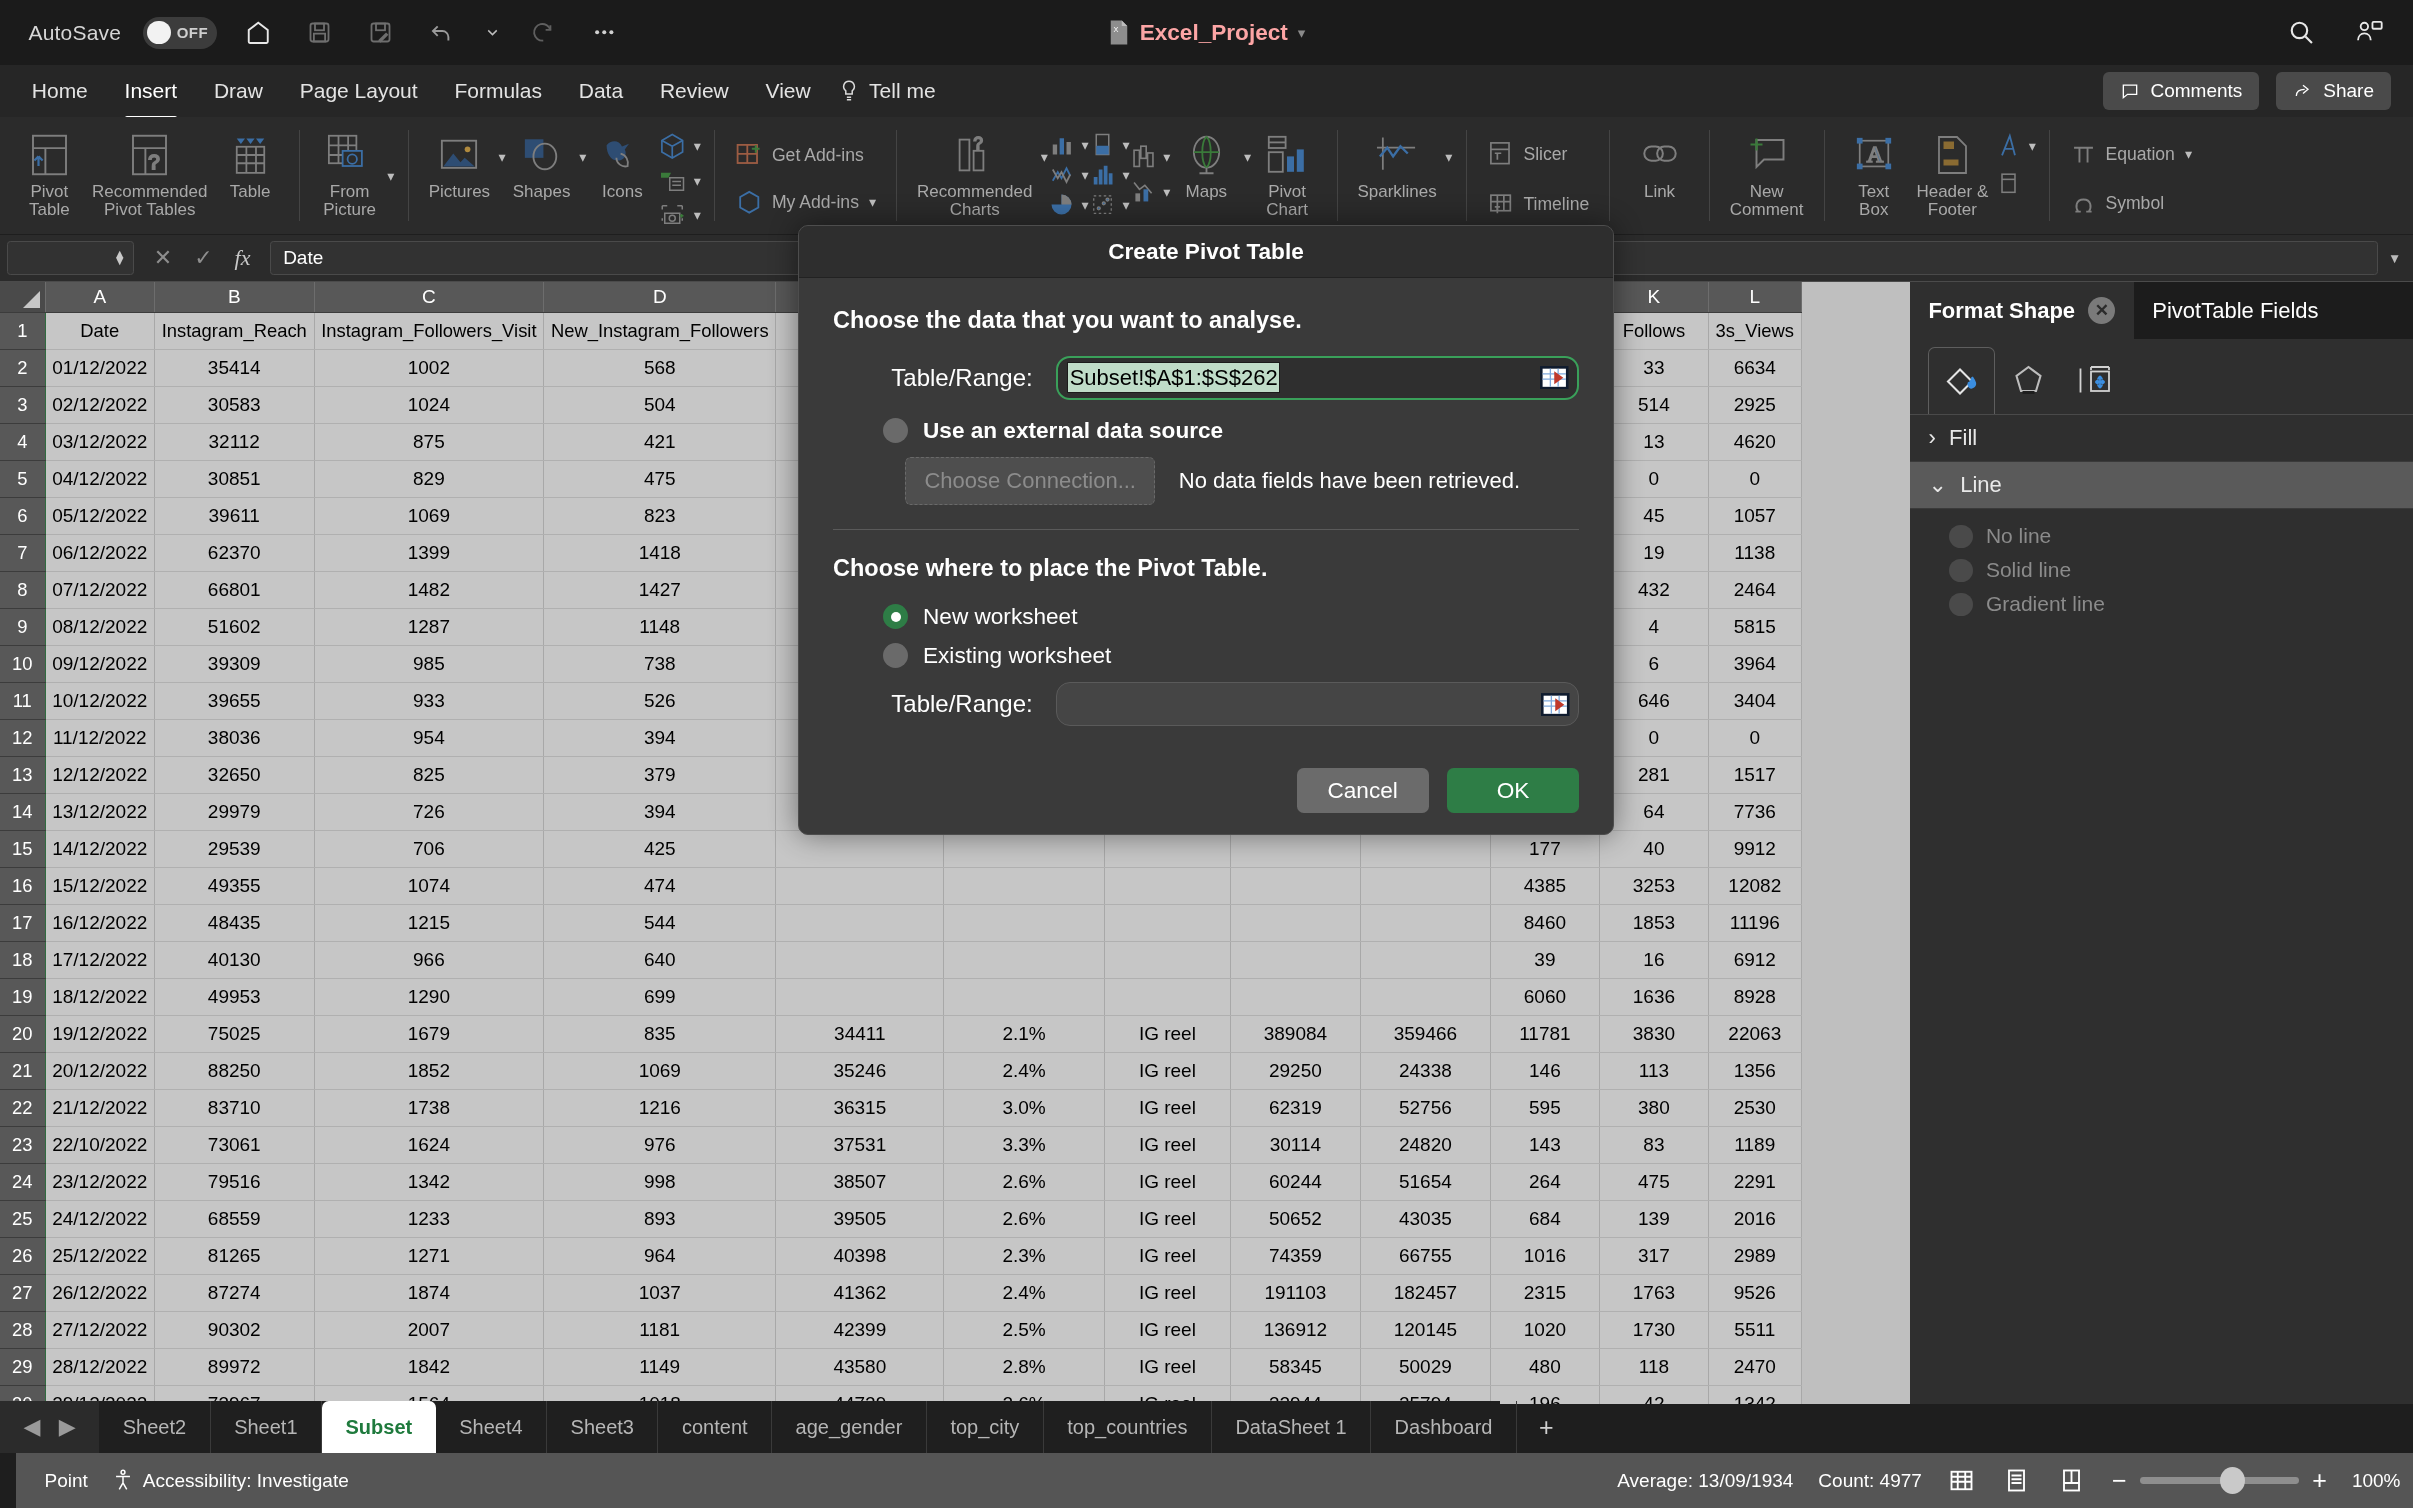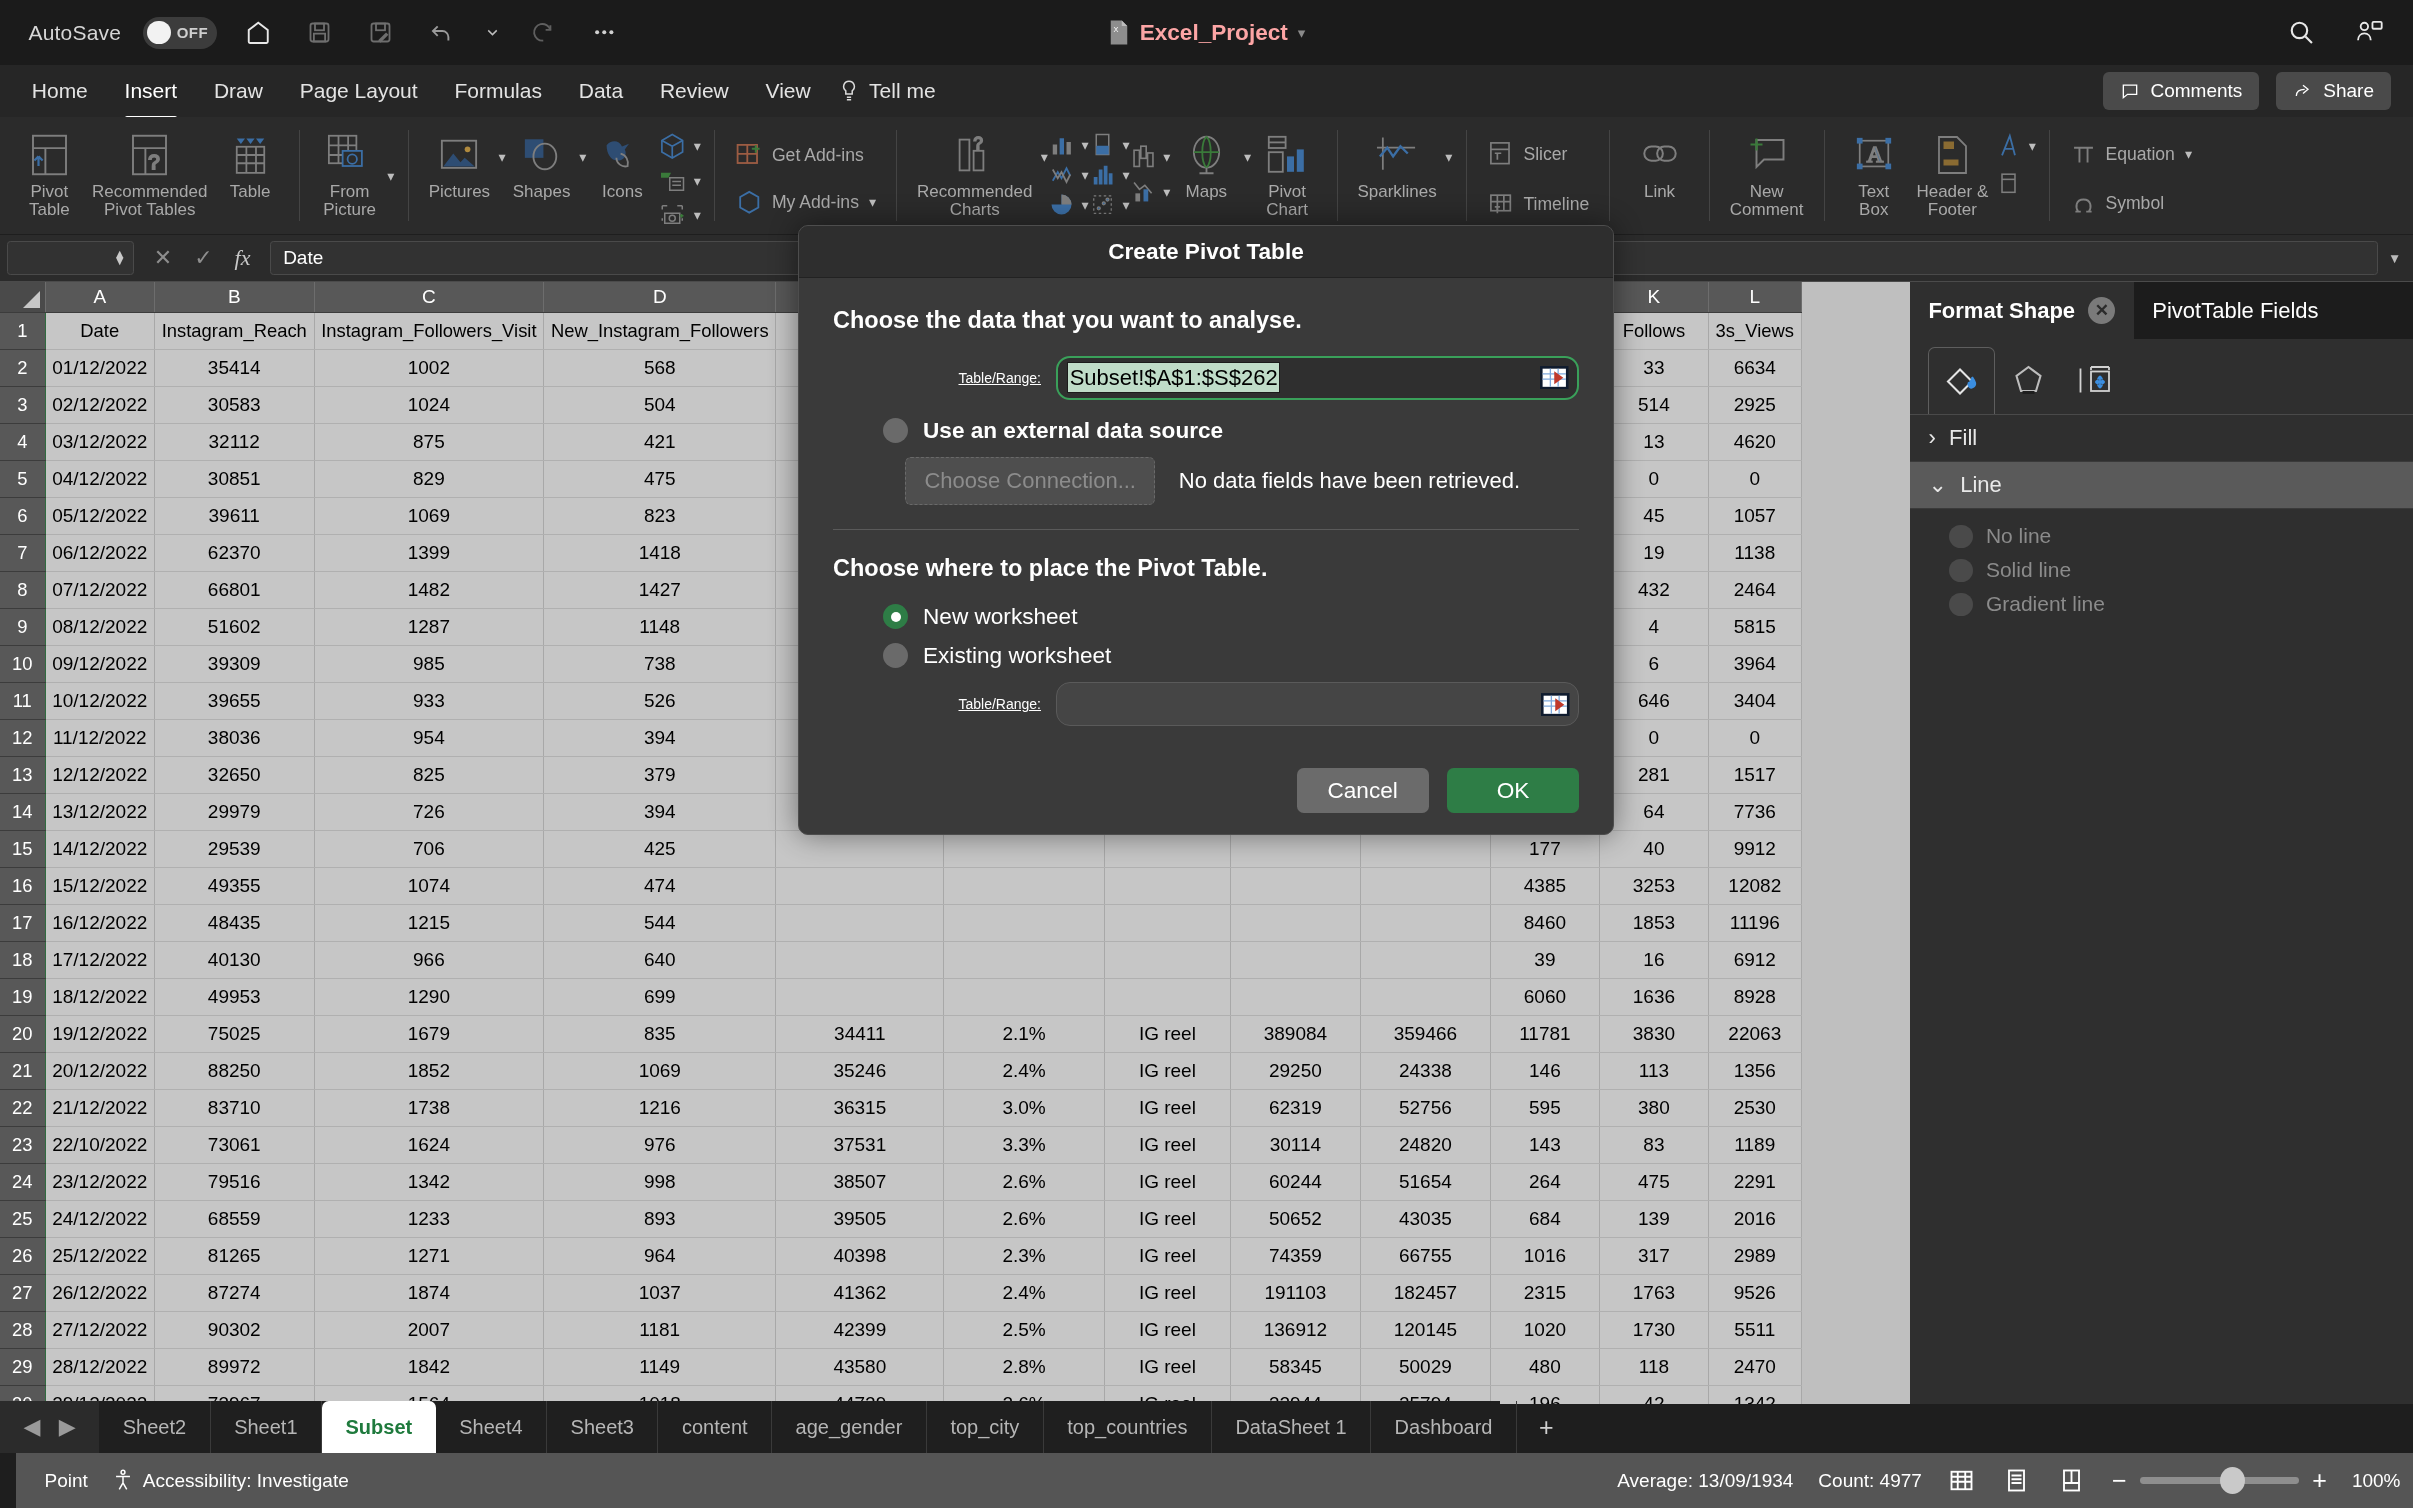--- a/index.html
+++ b/index.html
@@ -221,21 +221,21 @@
   .dlg-row { display: flex; align-items: center; gap: 15px; margin-bottom: 13.4px; }
   .radio {
     width: 25px; height: 25px; border-radius: 50%; background: #6a6a6a;
     display: flex; align-items: center; justify-content: center; flex: none;
   }
   .radio.on { background: #2e7d46; }
   .radio.on::after { content: ""; width: 10px; height: 10px; border-radius: 50%; background: #ffffff; }
   .radio-lbl { color: #ffffff; font-size: 22.6px; font-weight: bold; }
   .radio-lbl.thin { font-weight: normal; }
   .field-row { display: flex; align-items: center; gap: 15px; margin: 6.7px 0 18.4px 50px; }
-  .field-lbl { color: #ffffff; font-size: 14px; width: 158px; text-align: right; text-decoration: underline; }
+  .field-lbl { color: #ffffff; font-size: 24px; width: 158px; text-align: center; }
   .txtfield {
     flex: 1; height: 44px; background: #2f2f2f; border: 2.5px solid #3aa05a; border-radius: 14px;
     display: flex; align-items: center; padding: 0 10px; position: relative;
   }
   .txtfield .val {
     color: #000000; background: #bfdcc8; font-size: 22px; padding: 1.7px 1.7px;
     outline: 0.8px solid #1b1b1b;
   }
   .txtfield.plain { border: 0.8px solid #5a5a5a; background: #454545; }
   .rangepick { position: absolute; right: 8.4px; width: 28.5px; height: 23.5px; }

